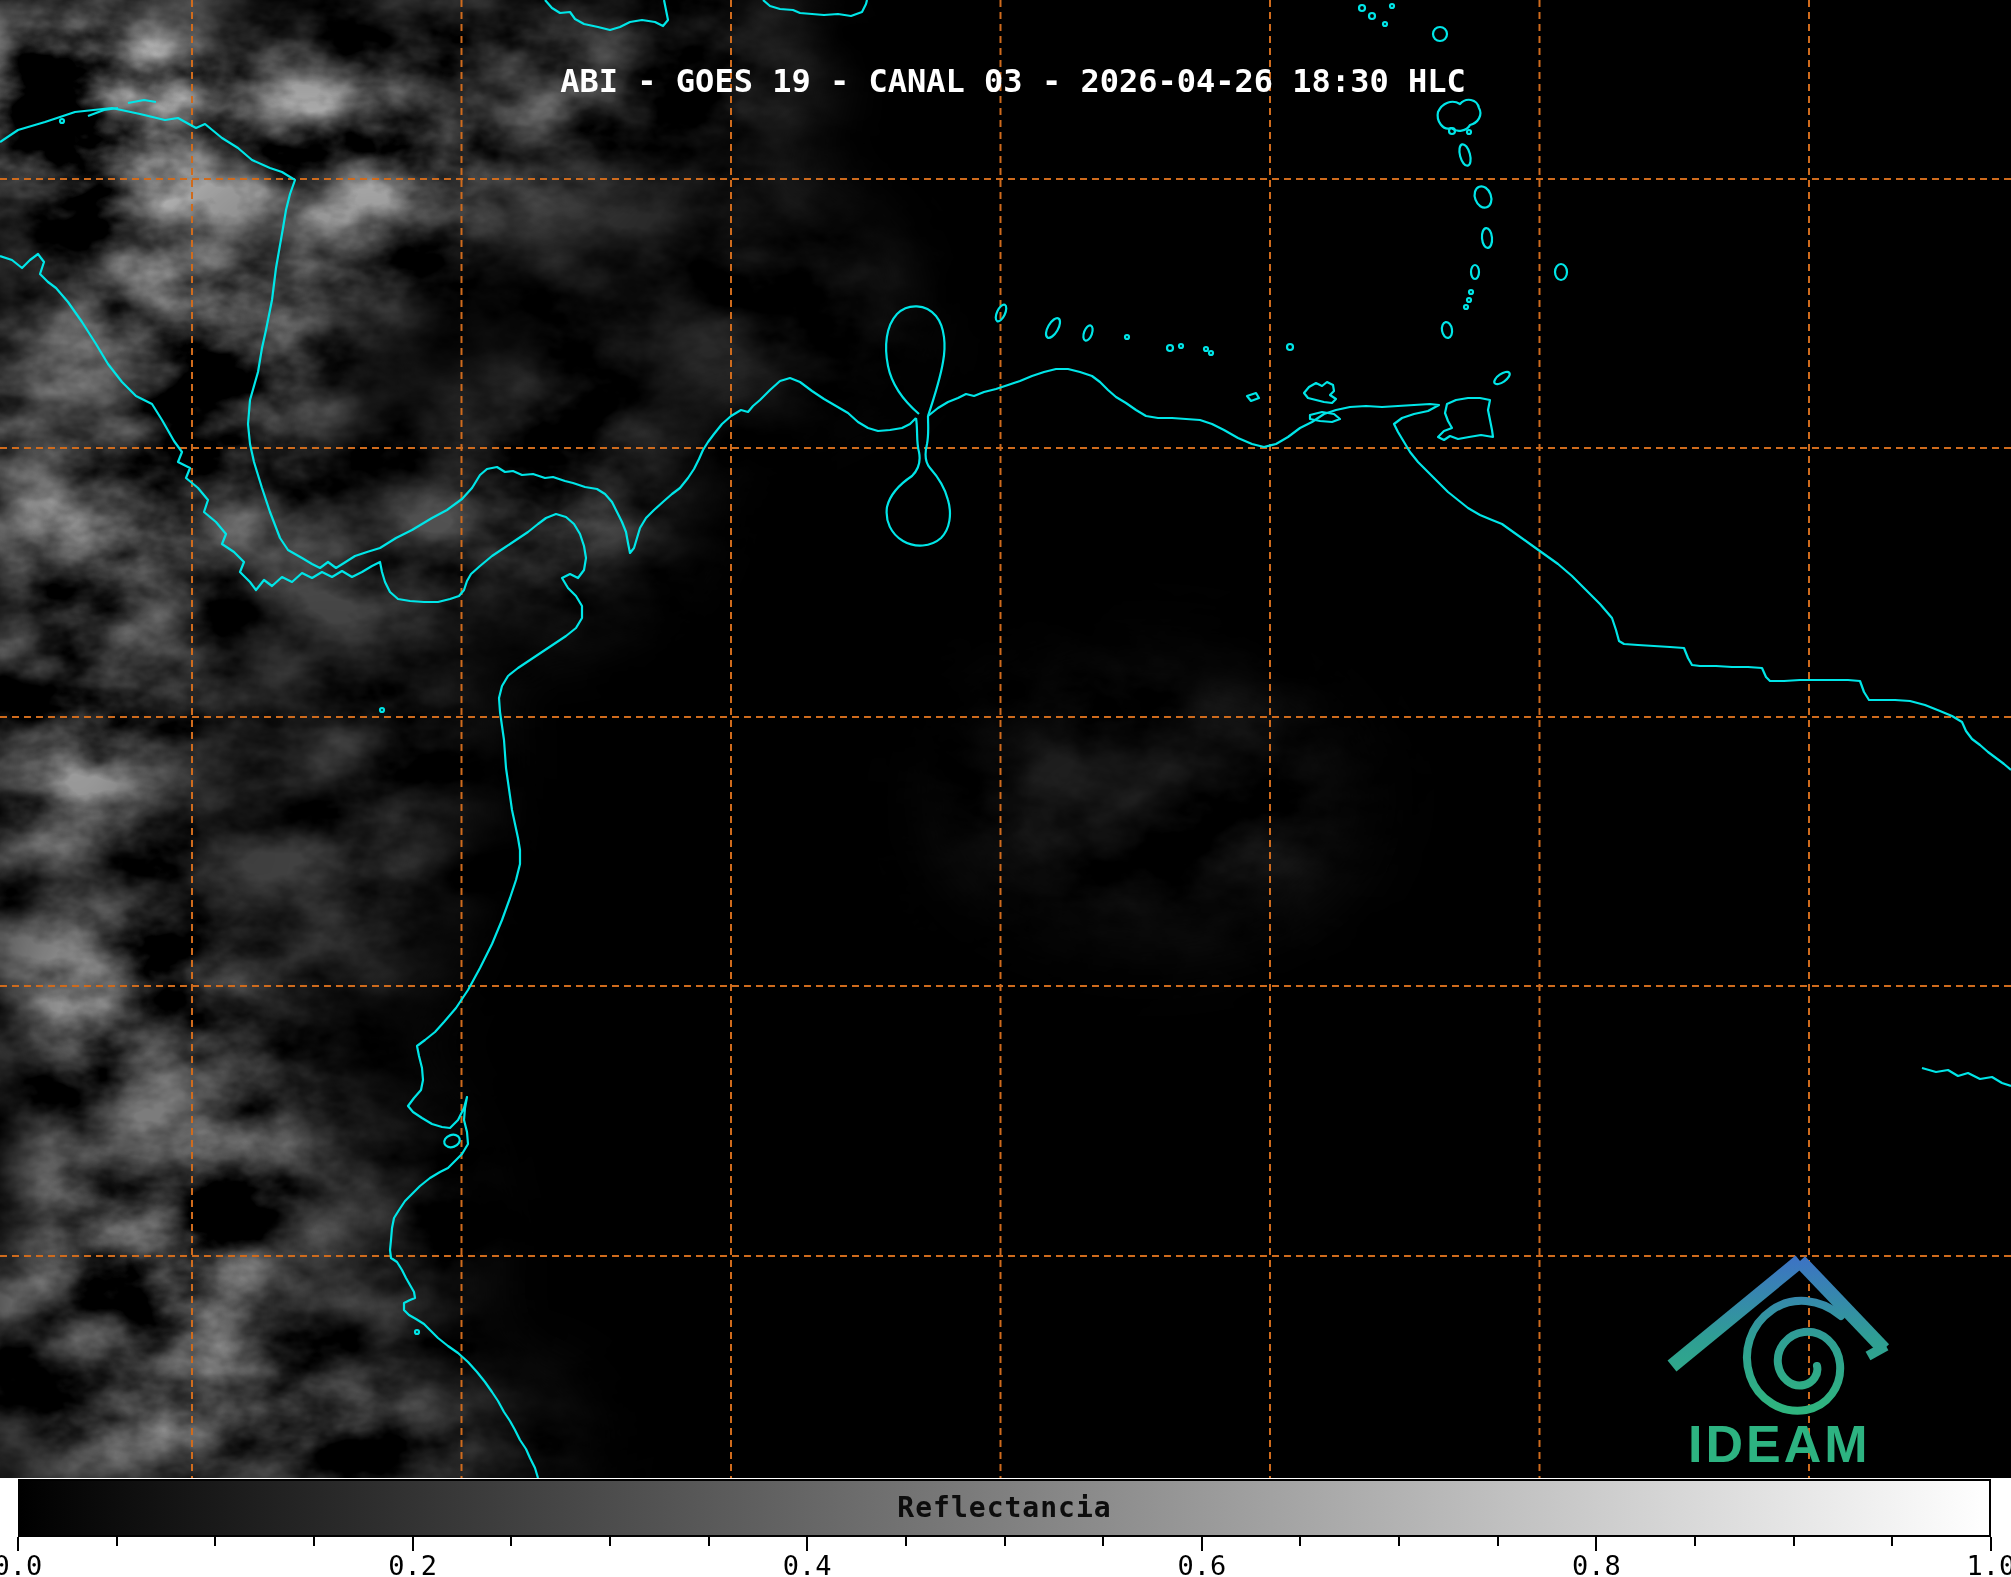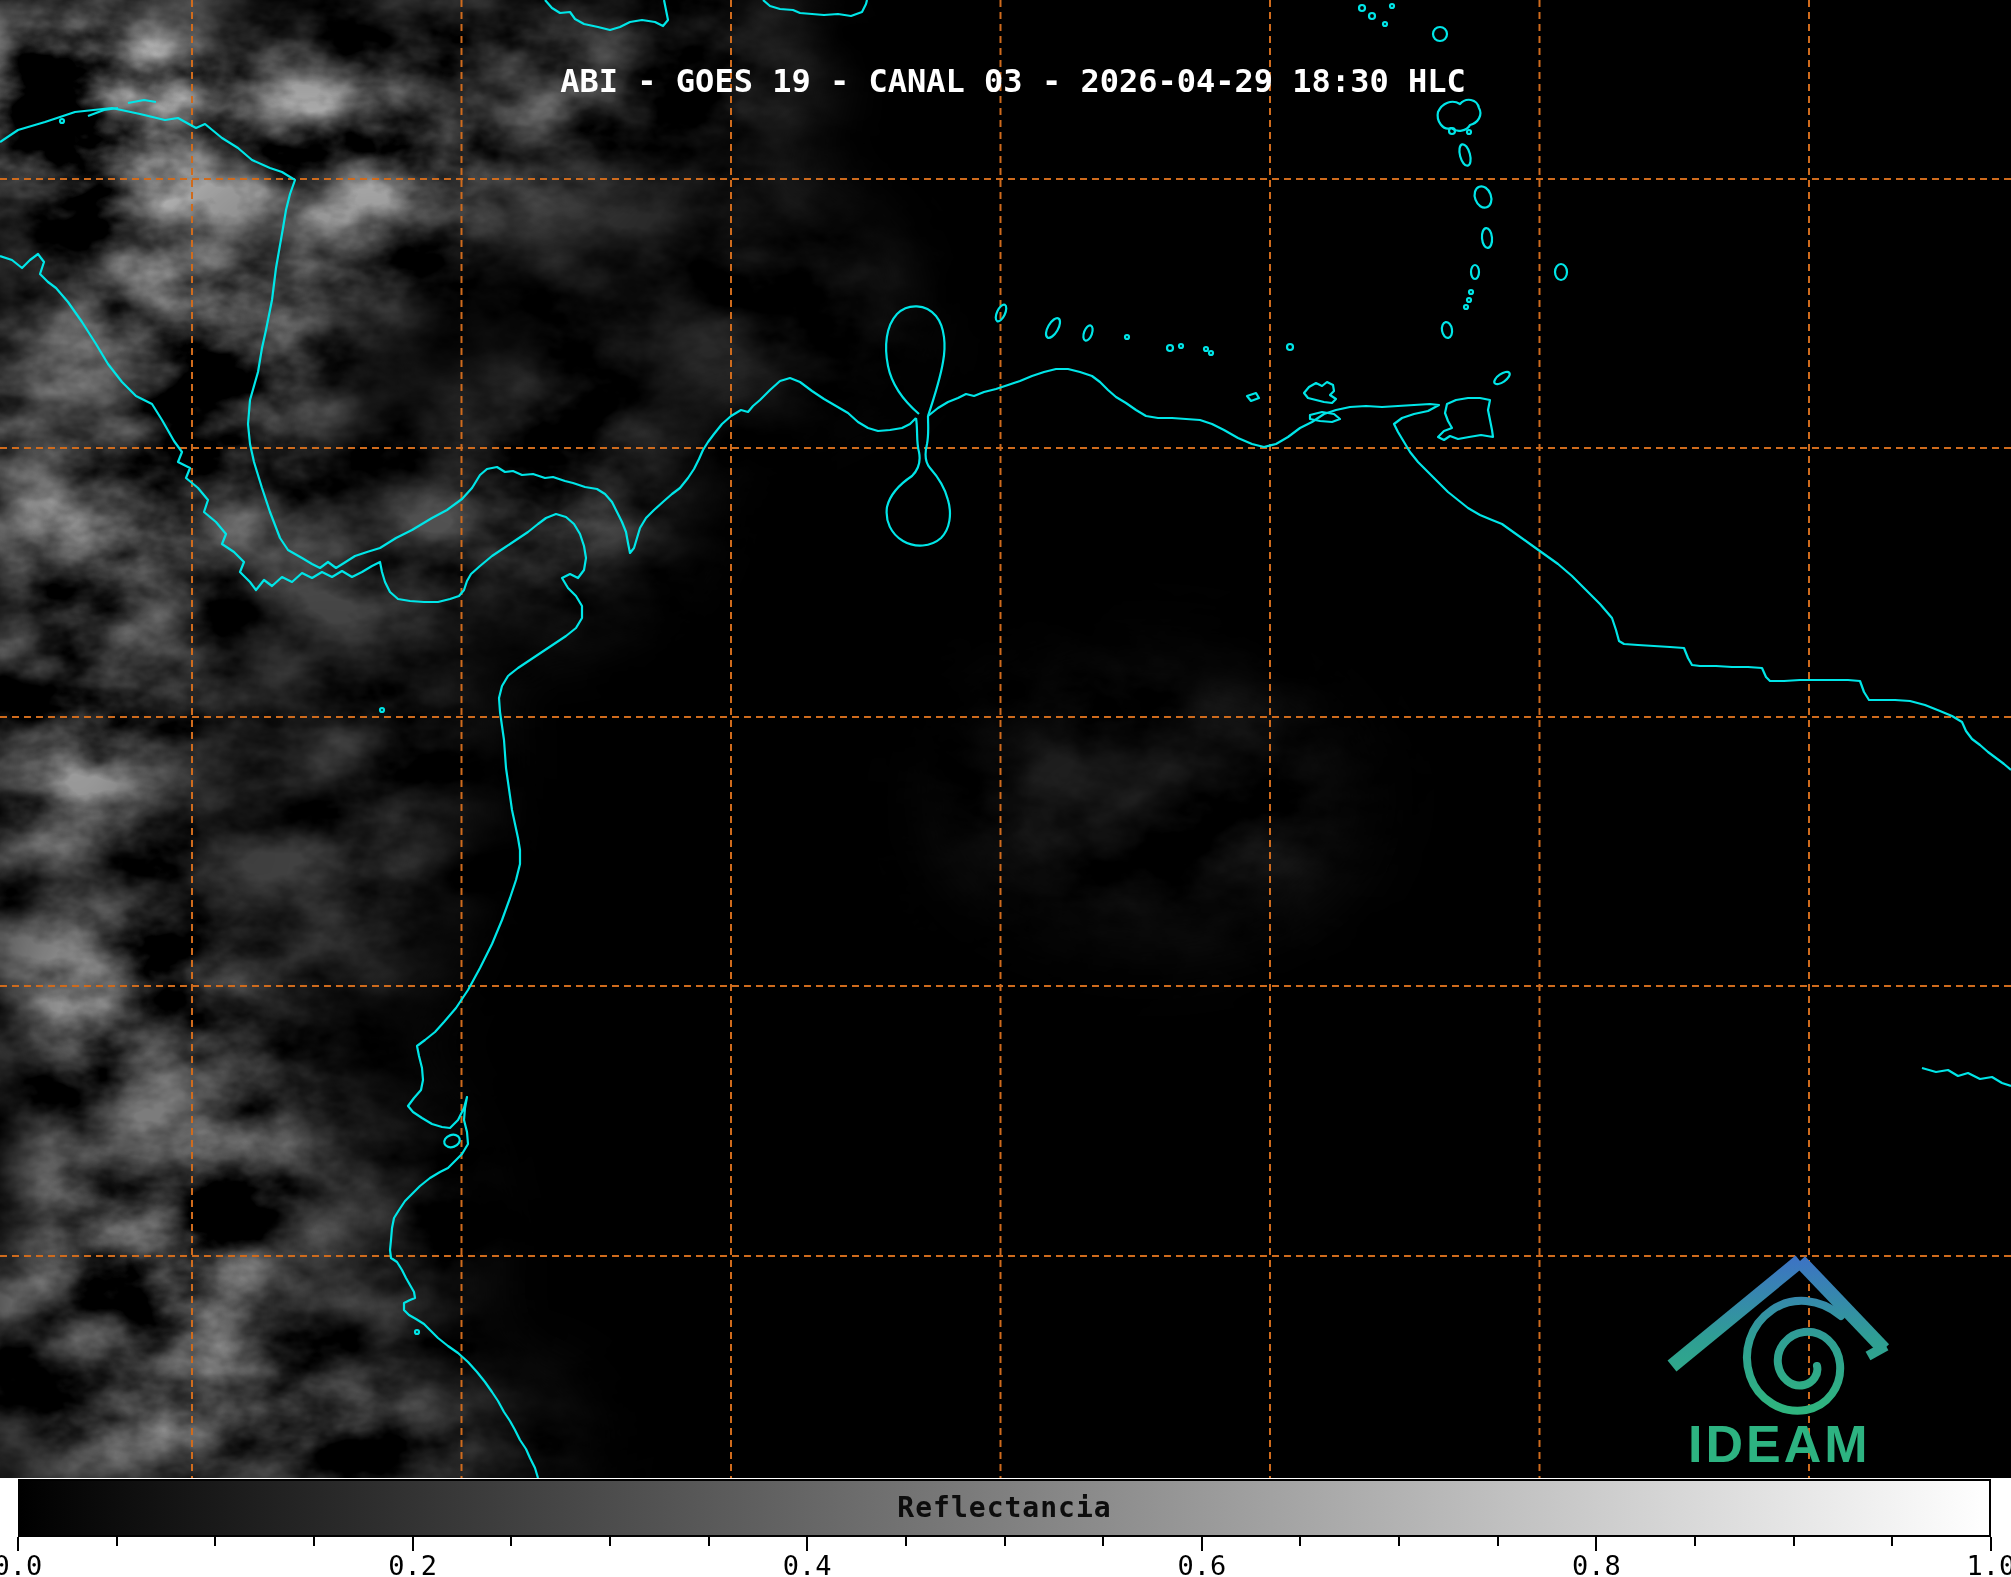--- a/index.html
+++ b/index.html
@@ -124,21 +124,21 @@
 
       <g id="ideam-logo">
         <path d="M1672,1366 L1800,1261" stroke="url(#ideamGrad)" stroke-width="14" fill="none"></path>
         <path d="M1800,1261 L1884,1349" stroke="url(#ideamGrad)" stroke-width="14" fill="none"></path>
         <path d="M1886,1346 L1868,1356" stroke="url(#ideamGrad)" stroke-width="10" fill="none"></path>
         <path d="M1841,1316 C1820,1298 1792,1296 1772,1310 C1750,1325 1742,1352 1750,1376 C1758,1400 1782,1414 1806,1410 C1828,1406 1842,1386 1840,1364 C1838,1344 1822,1330 1804,1332 C1788,1334 1776,1348 1778,1364 C1780,1378 1792,1388 1804,1385 C1813,1383 1819,1374 1817,1366" stroke="url(#ideamGrad)" stroke-width="8" fill="none" stroke-linecap="round"></path>
         <text x="1688" y="1462" font-size="52" font-weight="bold" letter-spacing="3" fill="#2db381">IDEAM</text>
       </g>
     </svg>
 
-    <div id="product-title">ABI - GOES 19 - CANAL 03 - 2026-04-29 18:30 HLC</div>
+    <div id="product-title">ABI - GOES 19 - CANAL 03 - 2026-04-26 18:30 HLC</div>
   </div>
 
   <div id="cbar">
     <div id="cbar-bar">
       <span>Reflectancia</span>
     </div>
     <div id="cbar-ticks">
         <div class="tick" style="left: 17px; top: 59px; height: 14px;"></div>
         <div class="ticklabel" style="left: 18px;">0.0</div>
         <div class="tick" style="left: 115.65px; top: 59px; height: 9px;"></div>

